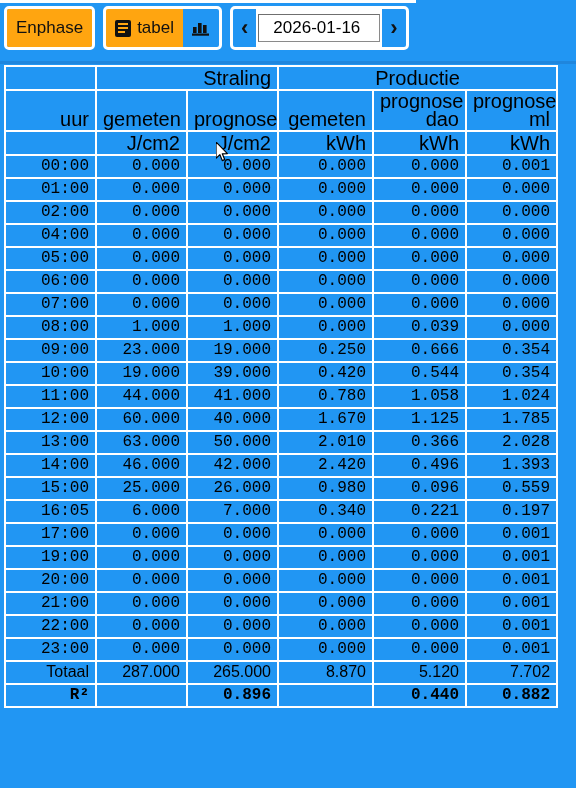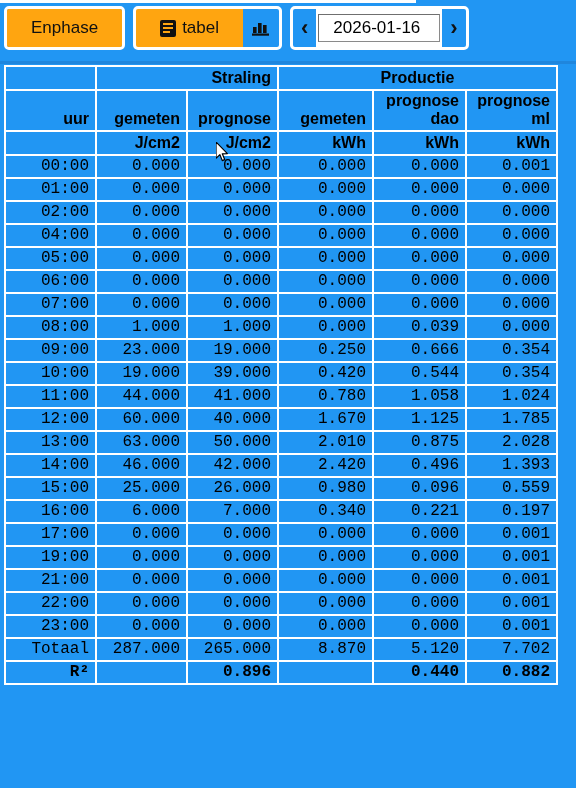--- a/index.html
+++ b/index.html
@@ -46,21 +46,21 @@
     overflow: hidden;
     height: 44px;
     box-sizing: border-box;
   }
 
   .btn {
     display: flex;
     align-items: center;
     justify-content: center;
     gap: 6px;
-    padding: 0 24px;
+    padding: 0 9px;
     font-size: 17px;
     color: #111111;
     background: #ffa510;
     border: none;
     cursor: pointer;
     font-family: "Liberation Sans", sans-serif;
     white-space: nowrap;
     height: 100%;
     box-sizing: border-box;
   }
@@ -129,35 +129,35 @@
     box-sizing: border-box;
     border-right: 2px solid #ffffff;
     border-bottom: 2px solid #ffffff;
     height: 21px;
     line-height: 18px;
     overflow: hidden;
   }
   table.grid td:last-child, table.grid th:last-child { border-right: 0; }
 
   thead th {
-    font-weight: bold;
-    font-size: 16px;
+    font-weight: normal;
+    font-size: 20px;
     font-family: "Liberation Sans", sans-serif;
     vertical-align: bottom;
   }
   thead tr.hdr-group th { height: 24px; }
   thead tr.hdr-name th { height: 32px; }
   thead tr.hdr-unit th { height: 24px; }
 
   tbody td {
     font-family: "Liberation Mono", monospace;
     font-size: 16px;
     letter-spacing: 0px;
   }
-  tbody tr.total td { font-family: Liberation Mono, monospace; }
+  tbody tr.total td { font-family: Liberation Sans, sans-serif; }
   tbody tr.r2 td { font-family: Liberation Mono, monospace; font-weight: bold; }
   tbody tr:last-child td { border-bottom: 0; }
 
   
   col.c-uur   { width: 91px; }
   col.c-a     { width: 91px; }
   col.c-b     { width: 91px; }
   col.c-c     { width: 95px; }
   col.c-d     { width: 93px; }
   col.c-e     { width: 89px; }
@@ -351,57 +351,65 @@
           <td>40.000</td>
           <td>1.670</td>
           <td>1.125</td>
           <td>1.785</td>
         </tr>
         <tr>
           <td>13:00</td>
           <td>63.000</td>
           <td>50.000</td>
           <td>2.010</td>
-          <td>0.875</td>
+          <td>0.366</td>
           <td>2.028</td>
         </tr>
         <tr>
           <td>14:00</td>
           <td>46.000</td>
           <td>42.000</td>
           <td>2.420</td>
           <td>0.496</td>
           <td>1.393</td>
         </tr>
         <tr>
           <td>15:00</td>
           <td>25.000</td>
           <td>26.000</td>
           <td>0.980</td>
           <td>0.096</td>
           <td>0.559</td>
         </tr>
         <tr>
-          <td>16:00</td>
+          <td>16:05</td>
           <td>6.000</td>
           <td>7.000</td>
           <td>0.340</td>
           <td>0.221</td>
           <td>0.197</td>
         </tr>
         <tr>
           <td>17:00</td>
           <td>0.000</td>
           <td>0.000</td>
           <td>0.000</td>
           <td>0.000</td>
           <td>0.001</td>
         </tr>
         <tr>
           <td>19:00</td>
+          <td>0.000</td>
+          <td>0.000</td>
+          <td>0.000</td>
+          <td>0.000</td>
+          <td>0.001</td>
+        </tr>
+        <tr>
+          <td>20:00</td>
           <td>0.000</td>
           <td>0.000</td>
           <td>0.000</td>
           <td>0.000</td>
           <td>0.001</td>
         </tr>
         <tr>
           <td>21:00</td>
           <td>0.000</td>
           <td>0.000</td>

